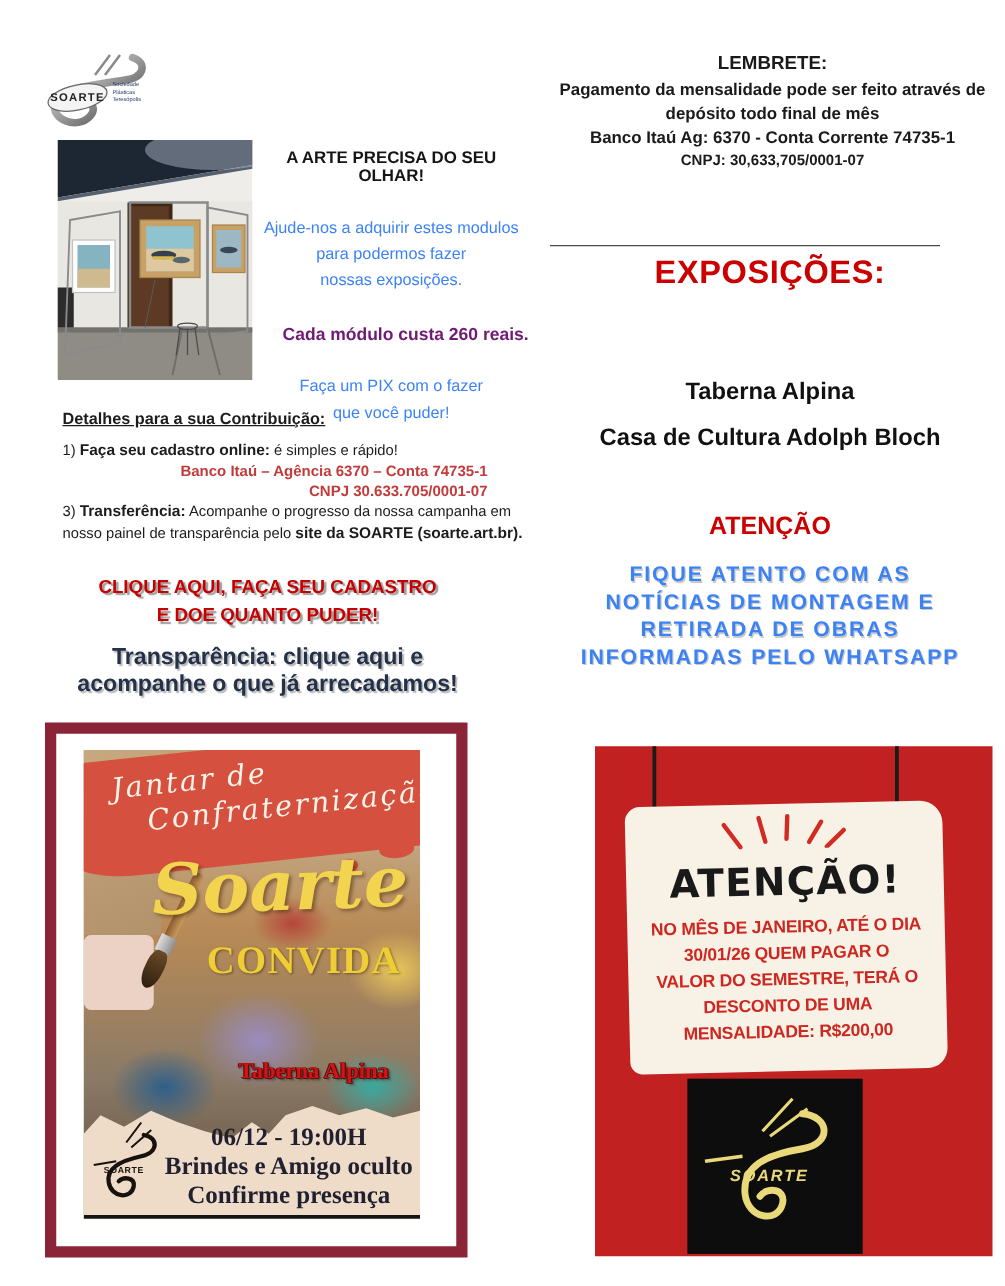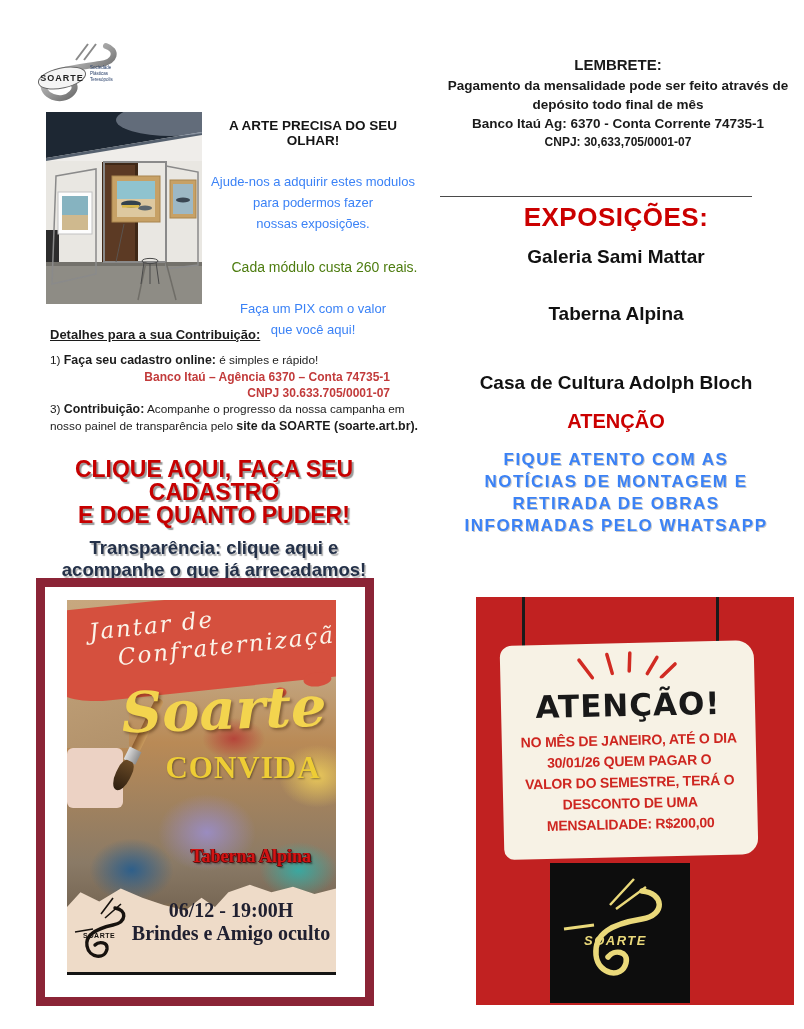--- a/index.html
+++ b/index.html
@@ -2,49 +2,49 @@
 <html><head>
 <meta charset="utf-8">
 <style>
   html,body{margin:0;padding:0;background:#fff;}
   #page{position:relative;width:804px;height:1029px;background:#fff;overflow:hidden;
         font-family:"Liberation Sans",sans-serif;color:#1a1a1a;}
   .abs{position:absolute;}
   .ctr{text-align:center;}
 
   
-  .lembrete{left:434px;top:56px;width:368px;font-weight:bold;text-align:center;}
+  .lembrete{left:434px;top:42px;width:368px;font-weight:bold;text-align:center;}
   .lembrete .t{font-size:15px;margin-bottom:3px;}
   .lembrete .l{font-size:13.5px;line-height:19px;}
   .lembrete .s{font-size:12px;line-height:18px;}
 
   
   .divider{left:440px;top:196px;width:312px;border-top:1.5px solid #4a4a4a;}
   .expos-title{left:436px;top:202px;width:360px;font-size:26px;font-weight:bold;color:#cb0000;letter-spacing:.5px;}
   .gallery{left:436px;width:360px;font-size:19px;font-weight:bold;color:#111;}
   .atencao{left:436px;top:410px;width:360px;font-size:20px;font-weight:bold;color:#cb0000;}
   .warning{left:436px;top:449px;width:360px;font-size:17px;font-weight:bold;letter-spacing:1.5px;
            line-height:22px;color:#3b82f6;text-shadow:1px 1px 0 #c9c9c9;}
 
   
   .appeal{left:202px;top:118px;width:222px;text-align:center;}
   .appeal .t{font-size:13.5px;font-weight:bold;color:#151515;}
   .appeal .p{margin-top:23px;font-size:13px;line-height:21px;color:#3b82f6;}
-  .appeal .b{margin-top:25px;font-size:14px;font-weight:normal;color:#4d7c0f;padding-left:23px;}
+  .appeal .b{margin-top:25px;font-size:14px;font-weight:bold;color:#701a75;padding-left:23px;}
 
   
   .details{left:50px;top:327px;width:380px;font-size:11.8px;color:#1c1c1c;}
   .details .h{font-size:13px;font-weight:bold;text-decoration:underline;margin-bottom:10px;}
   .details .li{line-height:17px;}
   .details b{font-size:12.4px;}
   .details .bank{text-align:right;color:#c23b3b;font-weight:bold;line-height:16px;font-size:12px;width:340px;}
 
   
   .cta{left:36px;top:458px;width:356px;text-align:center;}
-  .cta .red{font-size:23px;font-weight:bold;color:#c60000;line-height:23px;
+  .cta .red{font-size:15px;font-weight:bold;color:#c60000;line-height:23px;
             text-shadow:2px 2px 1px #999;}
   .cta .navy{margin-top:10px;font-size:18.5px;font-weight:bold;color:#243149;line-height:22px;
              text-shadow:1.5px 1.5px 1px #b5b5b5;}
 
   
   .poster-left{left:36px;top:578px;width:338px;height:428px;border:9px solid #8b2436;background:#fff;box-sizing:border-box;}
   .pl{position:absolute;left:22px;top:13px;width:269px;height:375px;overflow:hidden;
       background:#a99a85;}
   .pl-photo{position:absolute;inset:0;
     background:
@@ -175,60 +175,59 @@
 
   <div class="abs appeal">
     <div class="t">A ARTE PRECISA DO SEU OLHAR!</div>
     <div class="p">
       <div>Ajude-nos a adquirir estes modulos</div>
       <div>para podermos fazer</div>
       <div>nossas exposições.</div>
     </div>
     <div class="b">Cada módulo custa 260 reais.</div>
     <div class="p">
-      <div>Faça um PIX com o valor</div>
-      <div>que você aqui!</div>
+      <div>Faça um PIX com o fazer</div>
+      <div>que você puder!</div>
     </div>
   </div>
 
   <div class="abs details">
     <div class="h">Detalhes para a sua Contribuição:</div>
     <div class="li">
       <span>1)</span>
       <b>Faça seu cadastro online:</b>
       <span>é simples e rápido!</span>
     </div>
     <div class="bank">
       <div>Banco Itaú – Agência 6370 – Conta 74735-1</div>
       <div>CNPJ 30.633.705/0001-07</div>
     </div>
     <div class="li">
       <span>3)</span>
-      <b>Contribuição:</b>
+      <b>Transferência:</b>
       <span>Acompanhe o progresso da nossa campanha em nosso painel de transparência pelo</span>
       <b>site da SOARTE (soarte.art.br).</b>
     </div>
   </div>
 
   <div class="abs cta">
     <div class="red">
       <div>CLIQUE AQUI, FAÇA SEU CADASTRO</div>
       <div>E DOE QUANTO PUDER!</div>
     </div>
     <div class="navy">
       <div>Transparência: clique aqui e</div>
       <div>acompanhe o que já arrecadamos!</div>
     </div>
   </div>
 
   <div class="abs divider"></div>
   <div class="abs expos-title ctr">EXPOSIÇÕES:</div>
-  <div class="abs gallery ctr" style="top:246px;">Galeria Sami Mattar</div>
   <div class="abs gallery ctr" style="top:303px;">Taberna Alpina</div>
-  <div class="abs gallery ctr" style="top:372px;">Casa de Cultura Adolph Bloch</div>
+  <div class="abs gallery ctr" style="top:340px;">Casa de Cultura Adolph Bloch</div>
   <div class="abs atencao ctr">ATENÇÃO</div>
   <div class="abs warning ctr">
     <div>FIQUE ATENTO COM AS</div>
     <div>NOTÍCIAS DE MONTAGEM E</div>
     <div>RETIRADA DE OBRAS</div>
     <div>INFORMADAS PELO WHATSAPP</div>
   </div>
 
   <div class="abs poster-left">
     <div class="pl">
@@ -257,20 +256,21 @@
         <svg width="62" height="72" viewBox="0 0 62 72">
           <path d="M44 16 C56 18 56 30 42 33 C24 37 14 43 16 54 C18 66 34 68 36 57 C37 50 28 49 24 53" fill="none" stroke="#17120e" stroke-width="3.4" stroke-linecap="round"></path>
           <path d="M30 22 L42 6 M34 26 L50 12" stroke="#17120e" stroke-width="1.6"></path>
           <path d="M4 40 L22 37" stroke="#17120e" stroke-width="1.6"></path>
           <text x="12" y="46" font-size="7" font-weight="bold" fill="#17120e" letter-spacing="0.5">SOARTE</text>
         </svg>
       </div>
       <div class="pl-info">
         <div>06/12 - 19:00H</div>
         <div>Brindes e Amigo oculto</div>
+        <div>Confirme presença</div>
       </div>
       <div class="pl-underline"></div>
     </div>
   </div>
 
   <div class="abs poster-right">
     <div class="string" style="left:46px;height:60px;"></div>
     <div class="string" style="left:240px;height:64px;"></div>
     <div class="sign">
       <svg width="120" height="28" viewBox="0 0 120 28" style="margin-top:8px;">

